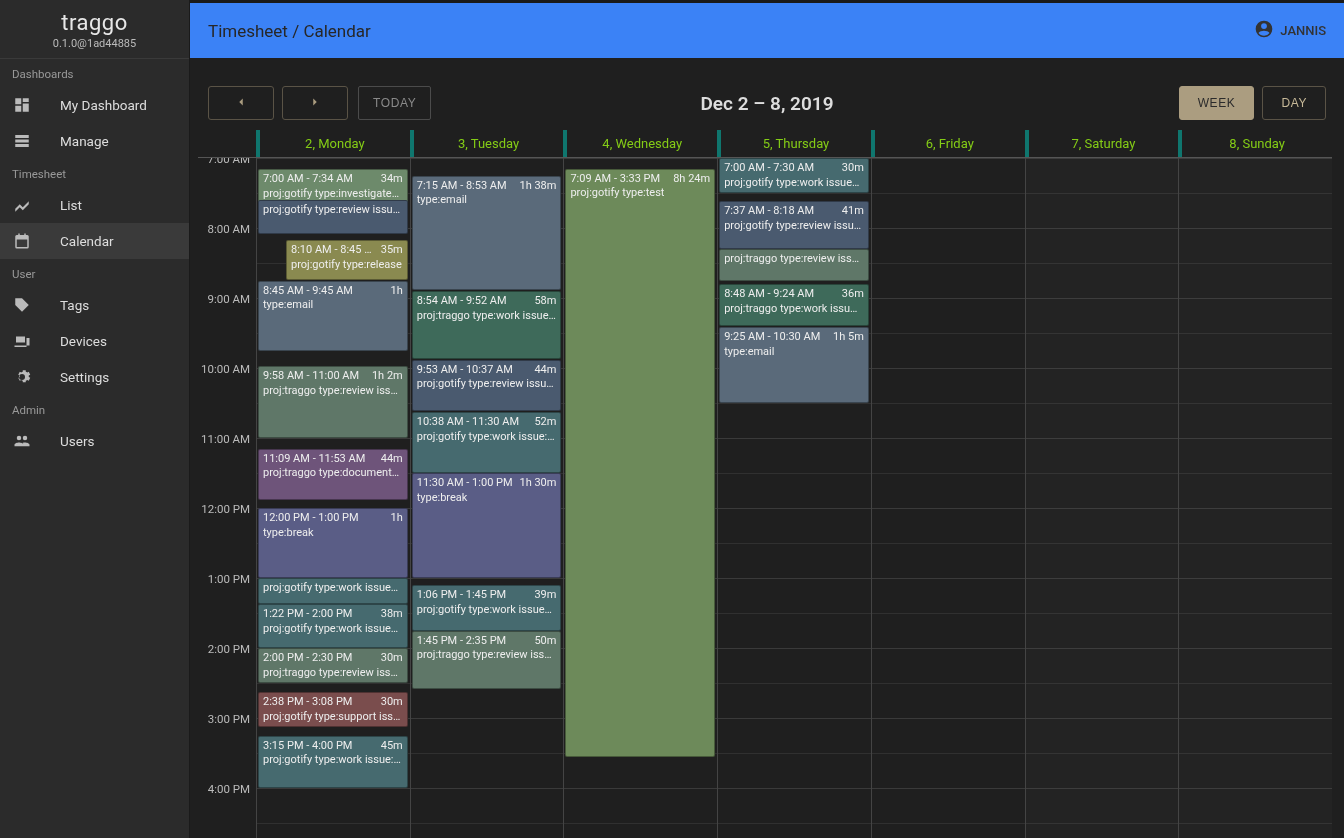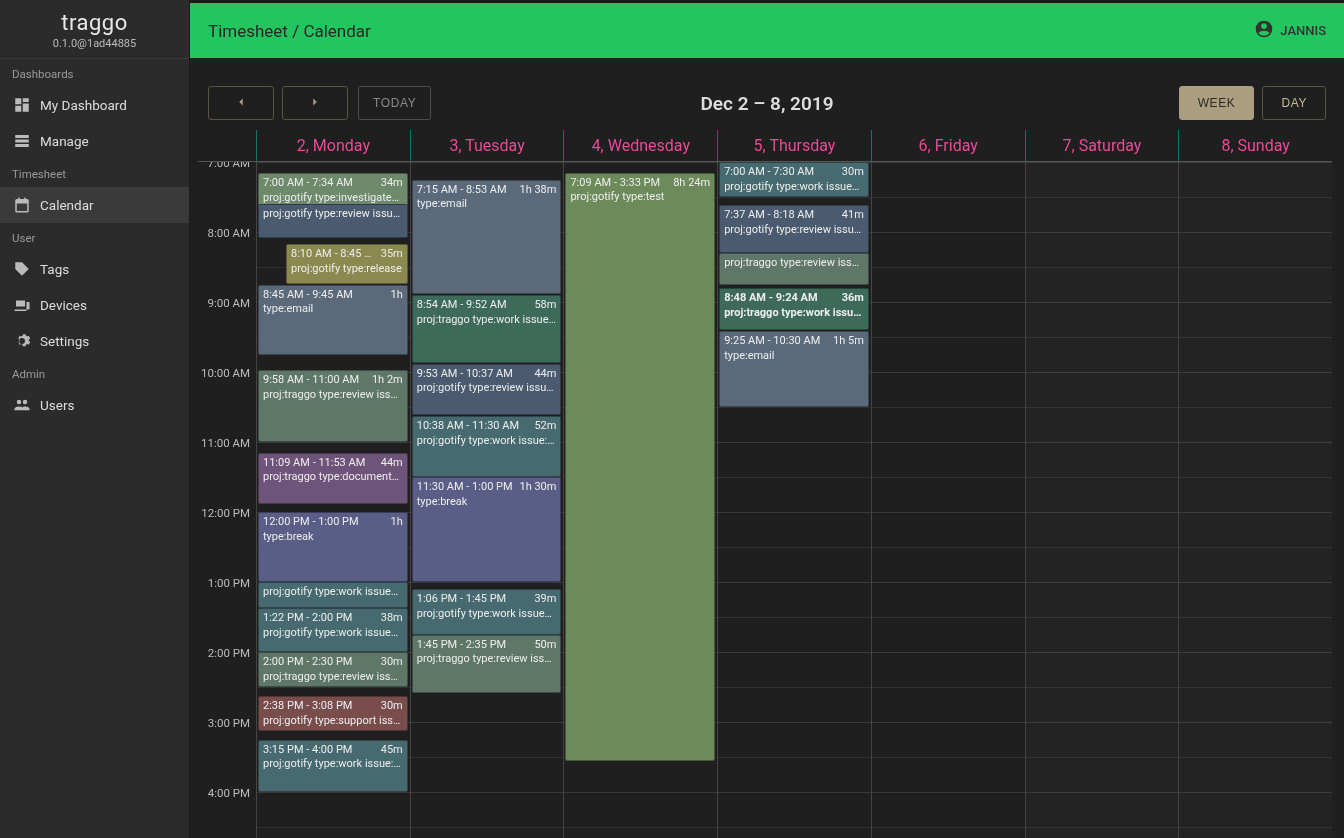--- a/index.html
+++ b/index.html
@@ -39,40 +39,40 @@
     margin-top: 2px;
   }
   .side-heading {
     font-size: 11.5px;
     color: #999;
     padding: 8px 12px 6px;
   }
   .side-item {
     display: flex;
     align-items: center;
-    gap: 8px;
+    gap: 28px;
     padding: 8px 12px;
     font-size: 13.5px;
     color: #ddd;
     cursor: pointer;
   }
   .side-item.active { background: #3a3a3a; }
   .side-icon {
     width: 20px; height: 20px;
     display: inline-flex; align-items: center; justify-content: center;
     color: #bbb;
     flex-shrink: 0;
   }
   .side-icon svg { width: 18px; height: 18px; fill: currentColor; }
 
   
   .main { flex: 1; display: flex; flex-direction: column; overflow: hidden; }
   .topbar {
     height: 58px;
-    background: #22c55e;
+    background: #3b82f6;
     display: flex;
     align-items: center;
     justify-content: space-between;
     padding: 14px 18px;
     color: #272727;
     flex-shrink: 0;
     border-top: 3px solid #1a1a1a;
   }
   .breadcrumb { font-size: 17px; }
   .user-chip {
@@ -151,24 +151,24 @@
     border-bottom: 1px solid #555;
     flex-shrink: 0;
   }
   .timegutter-head {
     width: 58px;
     flex-shrink: 0;
   }
   .dayhead-cell {
     flex: 1;
     text-align: center;
-    font-size: 16px;
-    color: #ec4899;
+    font-size: 13px;
+    color: #84cc16;
     padding: 6px 0;
-    border-left: 1px solid #0f766e;
+    border-left: 4px solid #0f766e;
   }
   .grid-scroll {
     flex: 1;
     overflow-y: auto;
     overflow-x: hidden;
   }
   .grid-body {
     display: flex;
     height: 980px; 
     position: relative;
@@ -264,20 +264,28 @@
         </div>
         <div class="side-item">
           <span class="side-icon">
             <svg viewBox="0 0 24 24">
               <use href="#list-box-icon"></use>
             </svg>
           </span>
           <span>Manage</span>
         </div>
         <div class="side-heading">Timesheet</div>
+        <div class="side-item">
+          <span class="side-icon">
+            <svg viewBox="0 0 24 24">
+              <use href="#timeline-icon"></use>
+            </svg>
+          </span>
+          <span>List</span>
+        </div>
         <div class="side-item active">
           <span class="side-icon">
             <svg viewBox="0 0 24 24">
               <use href="#calendar-icon"></use>
             </svg>
           </span>
           <span>Calendar</span>
         </div>
         <div class="side-heading">User</div>
         <div class="side-item">
@@ -553,21 +561,21 @@
                 <div class="event" style="top: 43.4px; height: 47.6px; background: rgb(74, 90, 111);">
                   <div class="ehead">
                     <span class="etime">7:37 AM - 8:18 AM</span>
                     <span class="edur">41m</span>
                   </div>
                   <div class="edesc">proj:gotify type:review issu…</div>
                 </div>
                 <div class="event" style="top: 91px; height: 31.5px; background: rgb(95, 119, 104);">
                   <div class="edesc">proj:traggo type:review iss…</div>
                 </div>
-                <div class="event" style="top: 126px; height: 42px; background: rgb(62, 106, 90); font-weight: bold;">
+                <div class="event" style="top: 126px; height: 42px; background: rgb(62, 106, 90);">
                   <div class="ehead">
                     <span class="etime">8:48 AM - 9:24 AM</span>
                     <span class="edur">36m</span>
                   </div>
                   <div class="edesc">proj:traggo type:work issu…</div>
                 </div>
                 <div class="event" style="top: 169.4px; height: 75.6px; background: rgb(90, 106, 122);">
                   <div class="ehead">
                     <span class="etime">9:25 AM - 10:30 AM</span>
                     <span class="edur">1h 5m</span>

